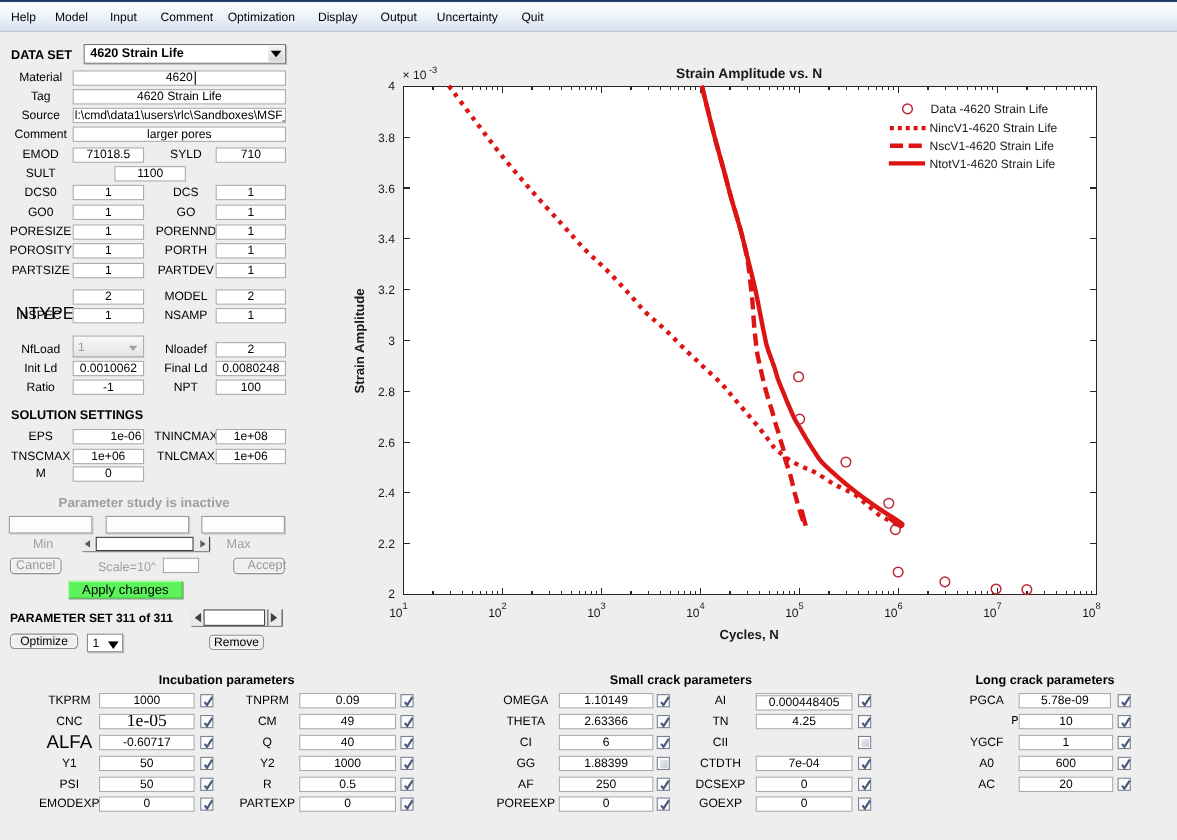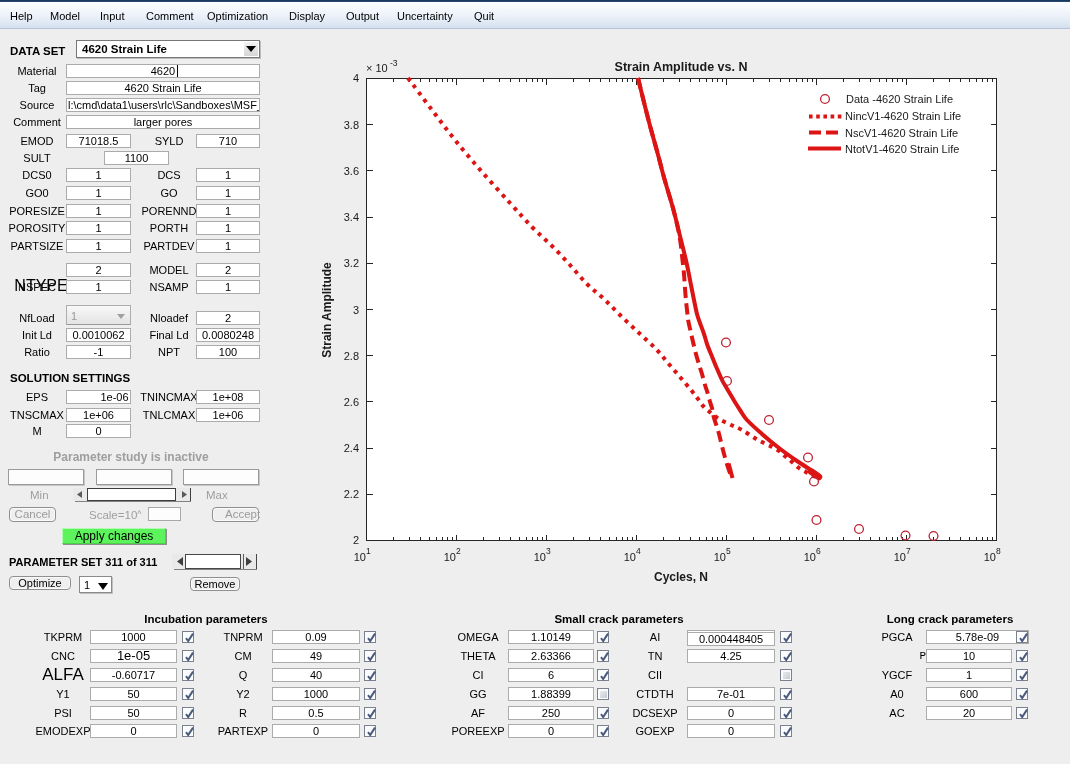--- a/index.html
+++ b/index.html
@@ -149,21 +149,21 @@
 <div class="btn" style="left:190px;top:577px;width:50px;height:14px;line-height:12px;font-size:11px;color:#000;">Remove</div>
 <div class="hdr" style="left:96px;top:613px;width:220px;text-align:center;font-size:11.5px;">Incubation parameters</div>
 <div class="lblc" style="left:23px;top:630px;width:80px;line-height:14px;font-size:11px;">TKPRM</div>
 <div class="fld" style="left:90px;top:630px;width:87px;height:14px;line-height:12px;font-size:11px;">1000</div>
 <div class="cb" style="left:182px;top:631px;">
     <svg width="12" height="12" viewBox="0 0 12 12">
       <path d="M3,6.2 L5.2,9 L10,1.6" stroke="#4a5a7d" stroke-width="2" fill="none"></path>
     </svg>
   </div>
 <div class="lblc" style="left:23px;top:649px;width:80px;line-height:14px;font-size:11px;">CNC</div>
-<div class="fld" style="left:90px;top:649px;width:87px;height:14px;line-height:12px;font-size:13px;">1e-05</div>
+<div class="fld" style="left:90px;top:649px;width:87px;height:14px;line-height:12px;font-size:16px;font-family:Liberation Serif, serif;">1e-05</div>
 <div class="cb" style="left:182px;top:650px;">
     <svg width="12" height="12" viewBox="0 0 12 12">
       <path d="M3,6.2 L5.2,9 L10,1.6" stroke="#4a5a7d" stroke-width="2" fill="none"></path>
     </svg>
   </div>
 <div class="lblc" style="left:23px;top:668px;width:80px;line-height:14px;font-size:17px;">ALFA</div>
 <div class="fld" style="left:90px;top:668px;width:87px;height:14px;line-height:12px;font-size:11px;">-0.60717</div>
 <div class="cb" style="left:182px;top:669px;">
     <svg width="12" height="12" viewBox="0 0 12 12">
       <path d="M3,6.2 L5.2,9 L10,1.6" stroke="#4a5a7d" stroke-width="2" fill="none"></path>
@@ -286,21 +286,21 @@
     <svg width="12" height="12" viewBox="0 0 12 12">
       <path d="M3,6.2 L5.2,9 L10,1.6" stroke="#4a5a7d" stroke-width="2" fill="none"></path>
     </svg>
   </div>
 <div class="lblc" style="left:615px;top:668px;width:80px;line-height:14px;font-size:11px;">CII</div>
 <div class="fld" style="left:687px;top:632px;width:88px;height:14px;line-height:12px;font-size:11px;">0.000448405</div>
 <div class="cb" style="left:780px;top:669px;">
     <div style="position:absolute;left:2px;top:2px;width:7px;height:7px;background:linear-gradient(135deg,#e9ebee,#c6cad1);"></div>
   </div>
 <div class="lblc" style="left:615px;top:687px;width:80px;line-height:14px;font-size:11px;">CTDTH</div>
-<div class="fld" style="left:687px;top:687px;width:88px;height:14px;line-height:12px;font-size:11px;">7e-01</div>
+<div class="fld" style="left:687px;top:687px;width:88px;height:14px;line-height:12px;font-size:11px;">7e-04</div>
 <div class="cb" style="left:780px;top:688px;">
     <svg width="12" height="12" viewBox="0 0 12 12">
       <path d="M3,6.2 L5.2,9 L10,1.6" stroke="#4a5a7d" stroke-width="2" fill="none"></path>
     </svg>
   </div>
 <div class="lblc" style="left:615px;top:706px;width:80px;line-height:14px;font-size:11px;">DCSEXP</div>
 <div class="fld" style="left:687px;top:706px;width:88px;height:14px;line-height:12px;font-size:11px;">0</div>
 <div class="cb" style="left:780px;top:707px;">
     <svg width="12" height="12" viewBox="0 0 12 12">
       <path d="M3,6.2 L5.2,9 L10,1.6" stroke="#4a5a7d" stroke-width="2" fill="none"></path>
@@ -308,21 +308,21 @@
   </div>
 <div class="lblc" style="left:615px;top:724px;width:80px;line-height:14px;font-size:11px;">GOEXP</div>
 <div class="fld" style="left:687px;top:724px;width:88px;height:14px;line-height:12px;font-size:11px;">0</div>
 <div class="cb" style="left:780px;top:725px;">
     <svg width="12" height="12" viewBox="0 0 12 12">
       <path d="M3,6.2 L5.2,9 L10,1.6" stroke="#4a5a7d" stroke-width="2" fill="none"></path>
     </svg>
   </div>
 <div class="hdr" style="left:840px;top:613px;width:220px;text-align:center;font-size:11.5px;">Long crack parameters</div>
 <div class="lblc" style="left:857px;top:630px;width:80px;line-height:14px;font-size:11px;">PGCA</div>
-<div class="fld" style="left:926px;top:630px;width:103px;height:14px;line-height:12px;font-size:11px;">5.78e-09</div>
+<div class="fld" style="left:926px;top:630px;width:84px;height:14px;line-height:12px;font-size:11px;">5.78e-09</div>
 <div class="cb" style="left:1016px;top:631px;">
     <svg width="12" height="12" viewBox="0 0 12 12">
       <path d="M3,6.2 L5.2,9 L10,1.6" stroke="#4a5a7d" stroke-width="2" fill="none"></path>
     </svg>
   </div>
 <div class="lblc" style="left:886px;top:649px;width:80px;line-height:14px;font-size:11px;font-family:Liberation Mono, monospace;">PM</div>
 <div class="fld" style="left:926px;top:649px;width:86px;height:14px;line-height:12px;font-size:11px;">10</div>
 <div class="cb" style="left:1016px;top:650px;">
     <svg width="12" height="12" viewBox="0 0 12 12">
       <path d="M3,6.2 L5.2,9 L10,1.6" stroke="#4a5a7d" stroke-width="2" fill="none"></path>

